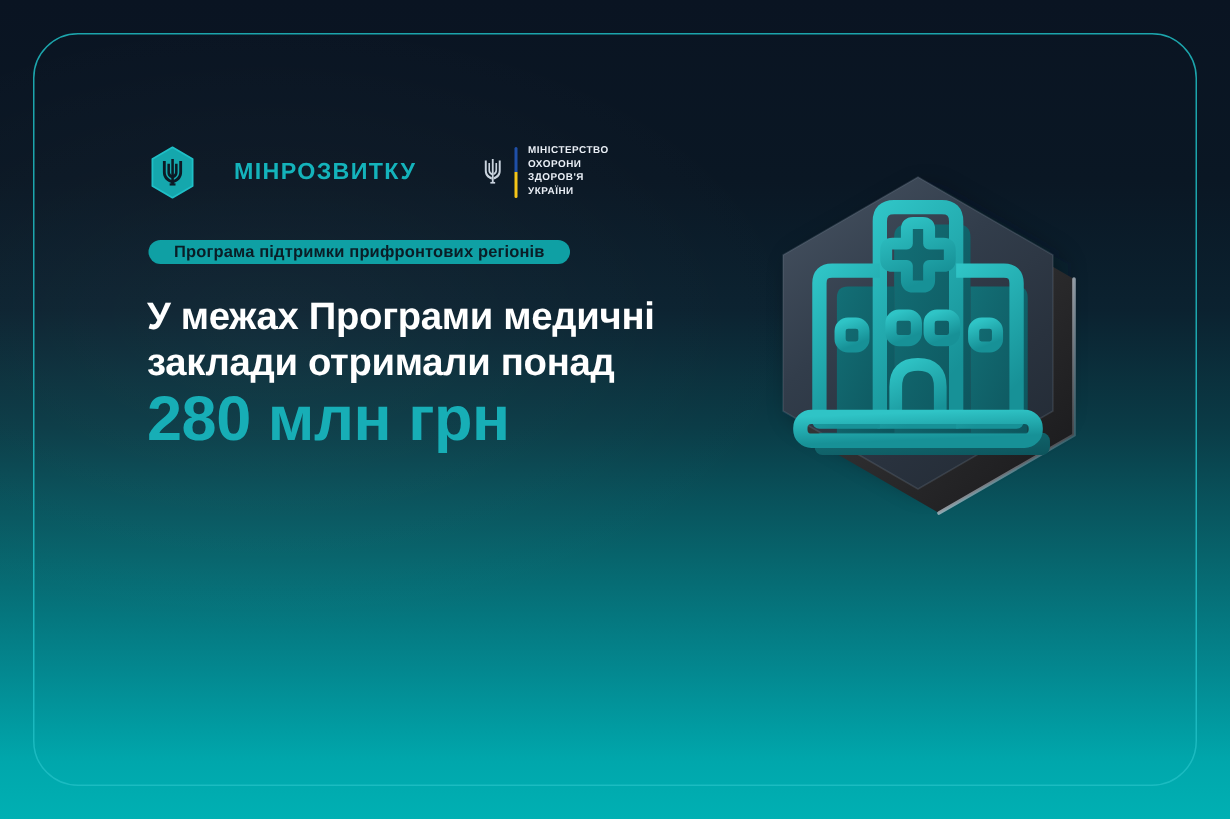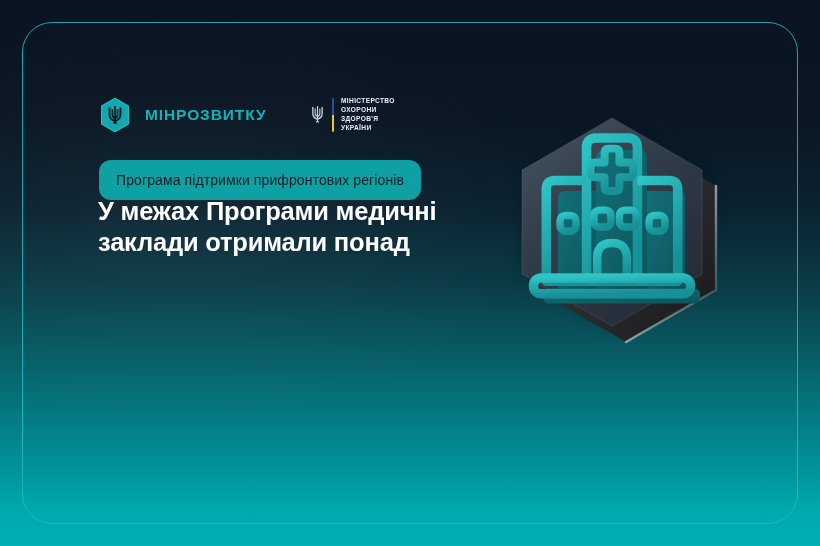--- a/index.html
+++ b/index.html
@@ -36,21 +36,21 @@
     border:1.3px solid rgba(32,190,196,0.85);
     border-radius:30px;
     pointer-events:none;
   }
 
   
   .logos{
     position:absolute;left:99px;top:97px;
     display:flex;align-items:center;gap:0;
   }
-  .mrv{display:flex;align-items:center;gap:14px;}
+  .mrv{display:flex;align-items:center;gap:25px;}
   .hexlogo{width:32px;height:36px;display:block;}
   .mrv-word{
     color:#14b3bb;font-size:15.5px;font-weight:bold;
     letter-spacing:0.9px;line-height:1;
     white-space:nowrap;
   }
   .moz{
     display:flex;align-items:center;gap:7px;
     margin-left:43px;
   }
@@ -62,25 +62,25 @@
   .moz-lines{
     display:flex;flex-direction:column;gap:0.5px;
     color:#e9eef5;
     font-size:6.6px;font-weight:bold;letter-spacing:0.35px;line-height:1.28;
   }
 
   
   .pill{
     position:absolute;left:99px;top:160px;
     display:inline-flex;align-items:center;
-    height:40px;padding:0 17px;
+    height:16px;padding:0 17px;
     background:#0fa0a4;
     border-radius:12px;
     color:#0a1d26;
-    font-size:14px;font-weight:normal;letter-spacing:0.1px;
+    font-size:11px;font-weight:bold;letter-spacing:0.1px;
     white-space:nowrap;
   }
 
   
   .headline{
     position:absolute;left:98px;top:196px;
     width:400px;
     color:#ffffff;
     font-size:25.5px;font-weight:bold;
     line-height:1.22;
@@ -156,20 +156,21 @@
         <span>ЗДОРОВ'Я</span>
         <span>УКРАЇНИ</span>
       </div>
     </div>
 
   </div>
 
   <div class="pill">Програма підтримки прифронтових регіонів</div>
 
   <div class="headline">У межах Програми медичні заклади отримали понад</div>
+  <div class="bignum">280 млн грн</div>
 
   <div class="hero">
     <svg viewBox="0 0 280 280" aria-hidden="true">
       <defs>
         <linearGradient id="hexFace" x1="0.15" y1="0" x2="0.85" y2="1">
           <stop offset="0%" stop-color="#44505f"></stop>
           <stop offset="38%" stop-color="#323d4b"></stop>
           <stop offset="72%" stop-color="#29323e"></stop>
           <stop offset="100%" stop-color="#232b35"></stop>
         </linearGradient>

